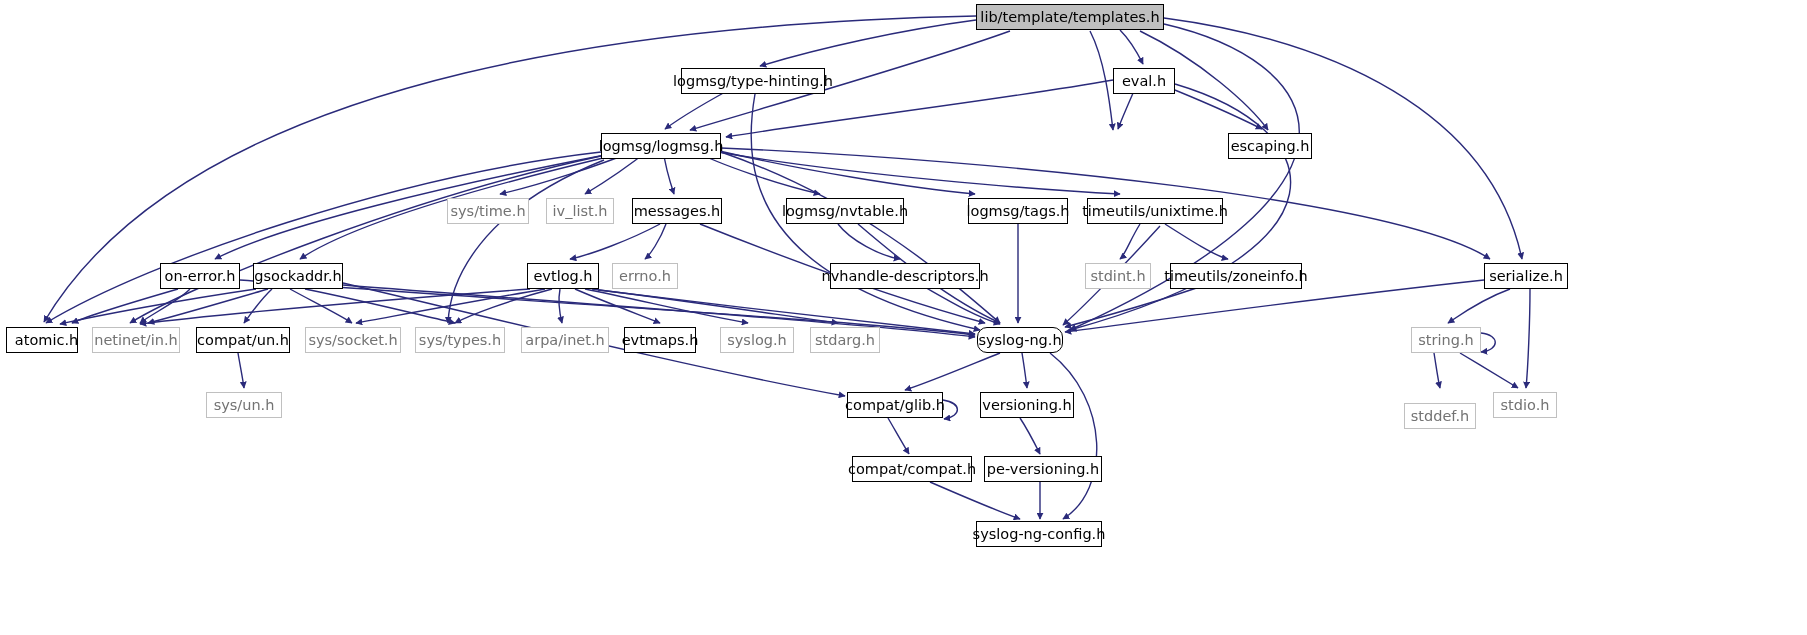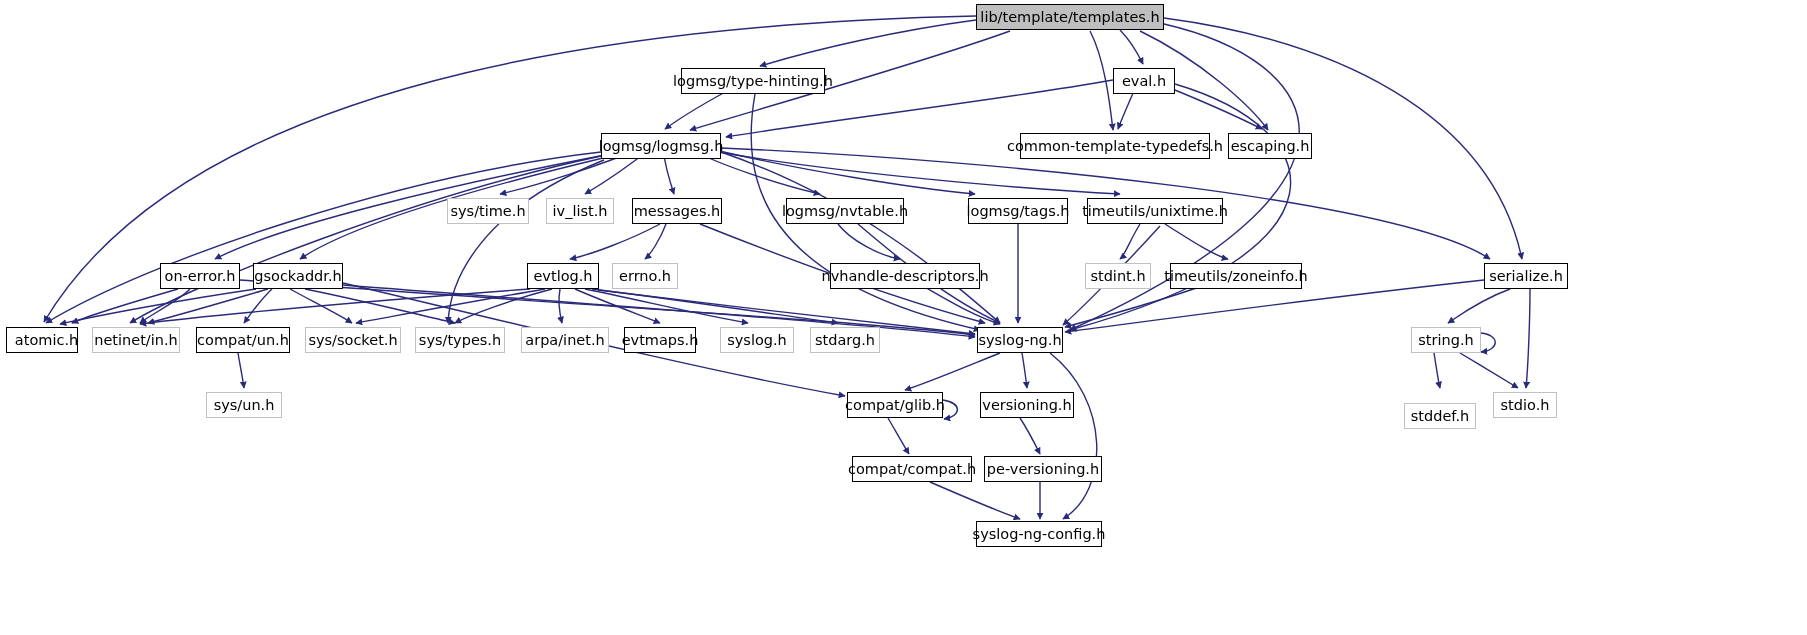--- a/index.html
+++ b/index.html
@@ -36,21 +36,21 @@
     background: #ffffff;
     color: #000000;
     font-size: 14.5px;
     line-height: 1;
     white-space: nowrap;
     padding: 0 7px;
     z-index: 5;
   }
   .node.dim {
     border-color: #c0c0c0;
-    color: #000000;
+    color: #737373;
   }
   .node.root {
     background: #bfbfbf;
     border-color: #000000;
   }
   .node-label {
     display: block;
   }
 </style>
 </head>
@@ -164,23 +164,20 @@
   </div>
   <div class="node" style="left:681px; top:68px; width:144px;">
     <span class="node-label">logmsg/type-hinting.h</span>
   </div>
   <div class="node" style="left:1113px; top:68px; width:62px;">
     <span class="node-label">eval.h</span>
   </div>
   <div class="node" style="left:601px; top:133px; width:120px;">
     <span class="node-label">logmsg/logmsg.h</span>
   </div>
-  <div class="node" style="left:1020px; top:133px; width:190px;">
-    <span class="node-label">common-template-typedefs.h</span>
-  </div>
   <div class="node" style="left:1228px; top:133px; width:84px;">
     <span class="node-label">escaping.h</span>
   </div>
   <div class="node dim" style="left:447px; top:198px; width:82px;">
     <span class="node-label">sys/time.h</span>
   </div>
   <div class="node dim" style="left:546px; top:198px; width:68px;">
     <span class="node-label">iv_list.h</span>
   </div>
   <div class="node" style="left:632px; top:198px; width:90px;">
@@ -239,21 +236,21 @@
   </div>
   <div class="node" style="left:624px; top:327px; width:72px;">
     <span class="node-label">evtmaps.h</span>
   </div>
   <div class="node dim" style="left:720px; top:327px; width:74px;">
     <span class="node-label">syslog.h</span>
   </div>
   <div class="node dim" style="left:810px; top:327px; width:70px;">
     <span class="node-label">stdarg.h</span>
   </div>
-  <div class="node" style="left:977px; top:327px; width:86px;">
+  <div class="node" style="left:977px; top:327px; width:86px;border-radius:10px;">
     <span class="node-label">syslog-ng.h</span>
   </div>
   <div class="node dim" style="left:1411px; top:327px; width:70px;">
     <span class="node-label">string.h</span>
   </div>
   <div class="node dim" style="left:206px; top:392px; width:76px;">
     <span class="node-label">sys/un.h</span>
   </div>
   <div class="node" style="left:847px; top:392px; width:96px;">
     <span class="node-label">compat/glib.h</span>

